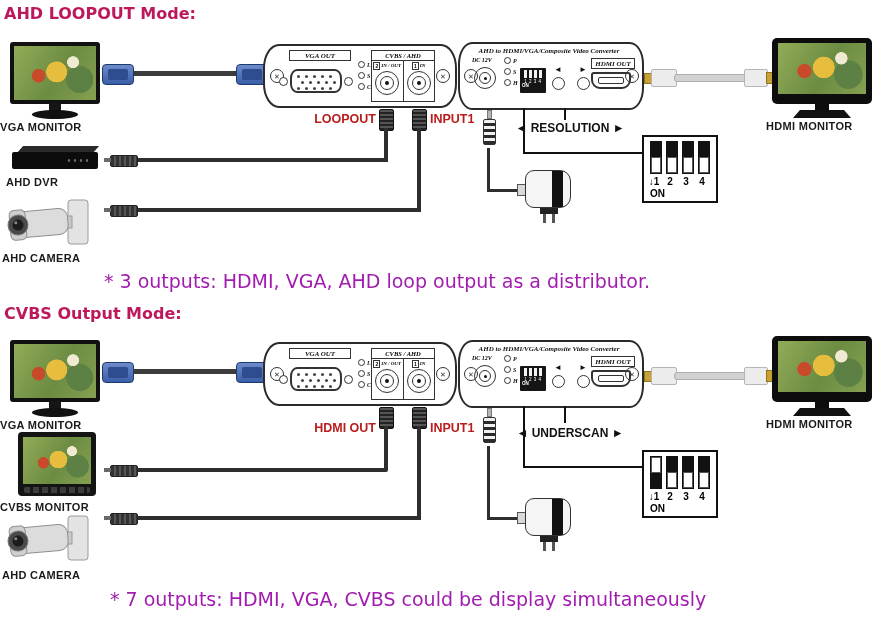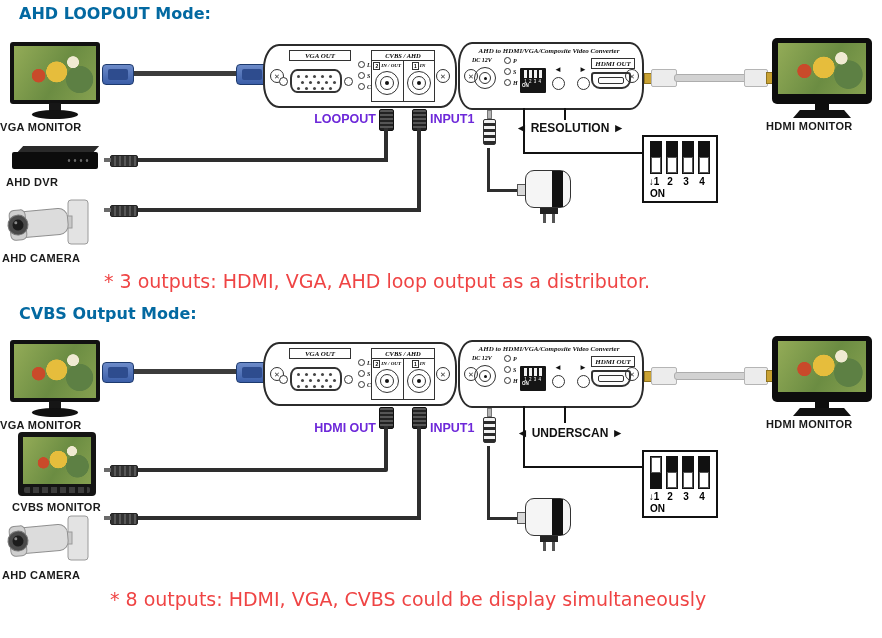--- a/index.html
+++ b/index.html
@@ -1,21 +1,21 @@
 <!DOCTYPE html>
 <html><head>
 <meta charset="utf-8">
 <style>
   html,body{margin:0;padding:0;background:#fff;}
   .page{position:relative;width:882px;height:638px;background:#fff;font-family:"Liberation Sans",sans-serif;overflow:hidden;}
   .section{position:absolute;left:0;width:882px;}
   .s0{top:0;height:298px;}
   .s1{top:298px;height:340px;}
 
-  .heading{position:absolute;left:19px;top:4px;font:bold 16px "DejaVu Sans",sans-serif;color:#0369a1;}
+  .heading{position:absolute;left:4px;top:4px;font:bold 16px "DejaVu Sans",sans-serif;color:#be185d;}
   .s1 .heading{top:6px;}
 
   
   .dev-label{position:absolute;font:bold 11px "Liberation Sans",sans-serif;color:#1a1a1a;letter-spacing:.3px;text-align:left;white-space:nowrap;}
 
   
   .screen-art{background:
     radial-gradient(circle at 30% 55%, #c94a2a 0 10%, rgba(0,0,0,0) 11%),
     radial-gradient(circle at 52% 48%, #e6bd3c 0 20%, rgba(0,0,0,0) 21%),
     radial-gradient(circle at 72% 30%, #f0ead2 0 8%, rgba(0,0,0,0) 9%),
@@ -41,21 +41,21 @@
   .dvr-front{width:86px;height:17px;background:#0c0c0c;border-radius:2px;position:relative;margin-top:-1px;}
   .dvr-front::after{content:"";position:absolute;right:8px;top:6px;width:24px;height:5px;
     background:radial-gradient(circle,#6a6a6a 1px,rgba(0,0,0,0) 1.6px) 0 0/6px 5px repeat-x;}
   .lbl-dvr{left:6px;top:176px;width:100px;}
 
   
   .cvbs-mon{position:absolute;left:18px;top:134px;width:78px;height:64px;background:#141414;border-radius:4px;padding:5px 5px 12px;box-sizing:border-box;}
   .cvbs-screen{width:100%;height:100%;}
   .cvbs-mon::after{content:"";position:absolute;left:6px;right:6px;bottom:3px;height:6px;border-radius:2px;
     background:repeating-linear-gradient(90deg,#3d3d3d 0 6px,#181818 6px 9px);}
-  .lbl-cvbs{left:0;top:203px;width:115px;padding-left:12px;}
+  .lbl-cvbs{left:0;top:203px;width:115px;}
 
   
   .camera{position:absolute;left:2px;top:196px;width:104px;height:56px;}
   .s1 .camera{top:214px;}
   .lbl-camera{left:2px;top:252px;width:112px;}
   .s1 .lbl-camera{top:271px;}
 
   
   .bnc-plug{position:absolute;width:13px;height:20px;border:1px solid #111;border-radius:2px;
     background:repeating-linear-gradient(180deg,#555 0 2px,#222 2px 4px);}
@@ -98,21 +98,21 @@
   .bnc-row{display:flex;height:41px;}
   .bnc-sub{flex:1;border-right:1px solid #333;position:relative;padding-top:1px;}
   .bnc-sub:last-child{border-right:none;}
   .bnc-head{display:flex;align-items:center;gap:1px;justify-content:center;height:7px;}
   .numbox{border:1px solid #333;font:bold 5px "Liberation Sans",sans-serif;padding:0 1px;line-height:6px;}
   .btype{font:italic bold 5px "Liberation Serif",serif;}
   .bnc-port{width:24px;height:24px;border:1.5px solid #333;border-radius:50%;margin:2px auto 0;display:flex;align-items:center;justify-content:center;box-sizing:border-box;}
   .bnc-mid{width:14px;height:14px;border:1.5px solid #333;border-radius:50%;display:flex;align-items:center;justify-content:center;box-sizing:border-box;}
   .bnc-dot{width:4px;height:4px;background:#111;border-radius:50%;}
 
-  .port-label{position:absolute;font:bold 12.5px "Liberation Sans",sans-serif;color:#6d28d9;}
+  .port-label{position:absolute;font:bold 12.5px "Liberation Sans",sans-serif;color:#b91c1c;}
   .port-out{left:296px;top:112px;width:80px;text-align:right;}
   .port-in{left:430px;top:112px;}
   .s1 .port-out,.s1 .port-in{top:123px;}
 
   
   .rear-panel{position:absolute;left:458px;top:42px;width:186px;height:68px;background:#fff;border:2px solid #2b2b2b;border-radius:14px/22px;box-sizing:border-box;}
   .rear-title{position:absolute;left:0;right:4px;top:3px;text-align:center;font:italic bold 7px "Liberation Serif",serif;color:#111;white-space:nowrap;}
   .screw.rl{left:4px;top:25px;} .screw.rr{right:3px;top:25px;}
   .dc-label{position:absolute;left:12px;top:13px;font:italic bold 6px "Liberation Serif",serif;}
   .dc-jack{position:absolute;left:14px;top:23px;width:22px;height:22px;border:1.5px solid #333;border-radius:50%;display:flex;align-items:center;justify-content:center;box-sizing:border-box;}
@@ -174,21 +174,21 @@
   .s1 .dip-box{top:152px;}
   .dip-row{display:flex;gap:4px;}
   .dipswitch{width:12px;height:33px;background:#111;position:relative;}
   .knob{position:absolute;left:2px;width:8px;height:14px;background:#fff;outline:1px solid #555;}
   .dipswitch[data-state="down"] .knob{bottom:2px;}
   .dipswitch[data-state="up"] .knob{top:2px;}
   .dip-nums{display:flex;font:bold 10px "Liberation Sans",sans-serif;margin-top:2px;margin-left:-4px;}
   .dip-nums span{width:16px;text-align:center;}
   .dip-on{font:bold 10px "Liberation Sans",sans-serif;margin-top:1px;}
 
-  .note{position:absolute;font:19px "DejaVu Sans",sans-serif;color:#ef4444;white-space:nowrap;}
+  .note{position:absolute;font:19px "DejaVu Sans",sans-serif;color:#a21caf;white-space:nowrap;}
   .s0 .note{left:104px;top:270px;}
   .s1 .note{left:110px;top:290px;}
 </style>
 </head>
 <body>
 
 <div class="page">
 
   <div class="section s0">
     <div class="heading">AHD LOOPOUT Mode:</div>
@@ -595,16 +595,16 @@
       </div>
       <div class="dip-nums">
         <span>↓1</span>
           <span>2</span>
           <span>3</span>
           <span>4</span>
       </div>
       <div class="dip-on">ON</div>
     </div>
 
-    <div class="note">* 8 outputs: HDMI, VGA, CVBS could be display simultaneously</div>
+    <div class="note">* 7 outputs: HDMI, VGA, CVBS could be display simultaneously</div>
   </div>
 
 </div>
 
 </body></html>

